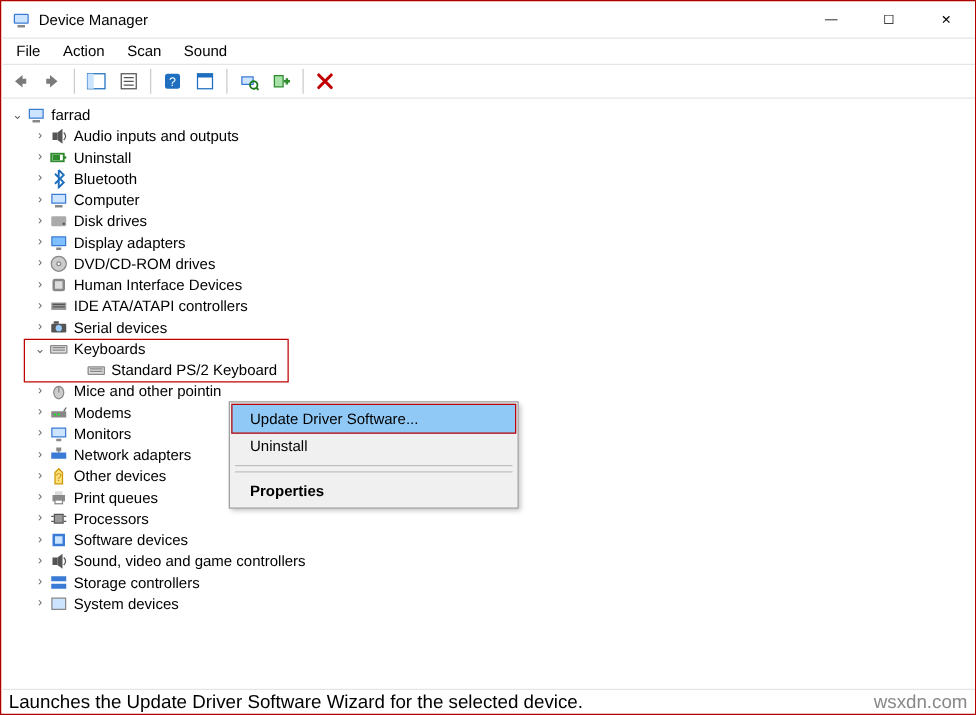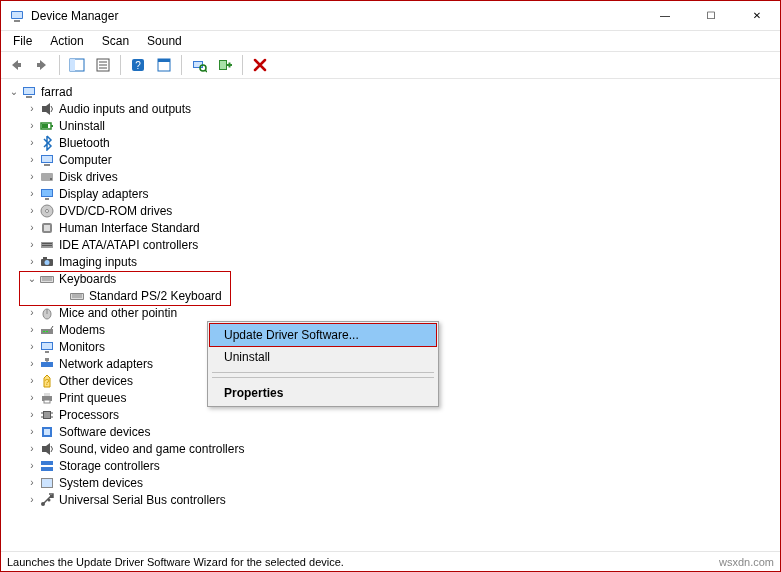--- a/index.html
+++ b/index.html
@@ -94,21 +94,21 @@
   .depth0 { padding-left: 0px; }
   .depth1 { padding-left: 18px; text-align: right; }
   .depth2 { padding-left: 48px; }
   .hlbox {
     position:absolute;
     border:1px solid #c00000;
     pointer-events:none;
   }
   .context-menu {
     position: absolute;
-    left: 206px;
+    left: 182px;
     top: 320px;
     width: 232px;
     background: #f0f0f0;
     border: 1px solid #a0a0a0;
     box-shadow: 2px 2px 4px rgba(0,0,0,0.25);
     padding: 2px;
   }
   .context-menu .mi {
     padding: 4px 14px;
     font-size: 12px;
@@ -121,21 +121,21 @@
   .context-menu .mi.sep {
     height:1px; padding:0; margin:4px 2px;
     background:#c0c0c0;
   }
   .context-menu .mi.bold { font-weight:bold; }
   .statusbar {
     height: 20px;
     border-top: 1px solid #e5e5e5;
     display:flex; align-items:center;
     padding: 0 6px;
-    font-size:11px;
+    font-size:15px;
     justify-content: space-between;
   }
   svg { display:block; }
 </style>
 </head>
 <body>
 
 <div class="window">
 
   <div class="titlebar">
@@ -312,21 +312,21 @@
         <span>DVD/CD-ROM drives</span>
       </div>
       <div class="node depth1">
         <span class="twisty closed"></span>
         <span class="nicon">
           <svg width="16" height="16" viewBox="0 0 16 16">
             <rect x="3" y="3" width="10" height="10" rx="2" fill="#888"></rect>
             <rect x="5" y="5" width="6" height="6" fill="#ddd"></rect>
           </svg>
         </span>
-        <span>Human Interface Standard</span>
+        <span>Human Interface Devices</span>
       </div>
       <div class="node depth1">
         <span class="twisty closed"></span>
         <span class="nicon">
           <svg width="16" height="16" viewBox="0 0 16 16">
             <rect x="2" y="5" width="12" height="6" fill="#9a9a9a"></rect>
             <rect x="3" y="6" width="10" height="1" fill="#555"></rect>
             <rect x="3" y="8" width="10" height="1" fill="#555"></rect>
           </svg>
         </span>
@@ -334,21 +334,21 @@
       </div>
       <div class="node depth1">
         <span class="twisty closed"></span>
         <span class="nicon">
           <svg width="16" height="16" viewBox="0 0 16 16">
             <rect x="2" y="5" width="12" height="7" rx="1" fill="#555"></rect>
             <circle cx="8" cy="8.5" r="2.5" fill="#9cf"></circle>
             <rect x="4" y="3" width="4" height="2" fill="#555"></rect>
           </svg>
         </span>
-        <span>Imaging inputs</span>
+        <span>Serial devices</span>
       </div>
       <div class="node depth1">
         <span class="twisty open"></span>
         <span class="nicon">
           <svg width="16" height="16" viewBox="0 0 16 16">
             <rect x="1" y="5" width="14" height="7" rx="1" fill="#888"></rect>
             <rect x="2" y="6" width="12" height="5" fill="#ddd"></rect>
             <line x1="3" y1="7" x2="13" y2="7" stroke="#888"></line>
             <line x1="3" y1="9" x2="13" y2="9" stroke="#888"></line>
           </svg>
@@ -480,33 +480,20 @@
       <div class="node depth1">
         <span class="twisty closed"></span>
         <span class="nicon">
           <svg width="16" height="16" viewBox="0 0 16 16">
             <rect x="2" y="3" width="12" height="10" fill="#888"></rect>
             <rect x="3" y="4" width="10" height="8" fill="#cde4ff"></rect>
           </svg>
         </span>
         <span>System devices</span>
       </div>
-      <div class="node depth1">
-        <span class="twisty closed"></span>
-        <span class="nicon">
-          <svg width="16" height="16" viewBox="0 0 16 16">
-            <circle cx="4" cy="12" r="2" fill="#555"></circle>
-            <line x1="4" y1="12" x2="12" y2="4" stroke="#555" stroke-width="1.5"></line>
-            <path d="M10 2 L14 2 L14 6" fill="none" stroke="#555" stroke-width="1.5"></path>
-            <circle cx="10" cy="8" r="1.5" fill="#555"></circle>
-            <rect x="11" y="3" width="3" height="3" fill="#555"></rect>
-          </svg>
-        </span>
-        <span>Universal Serial Bus controllers</span>
-      </div>
     </div>
 
   <div class="context-menu" id="ctx">
       <div class="mi hl">Update Driver Software...</div>
       <div class="mi">Uninstall</div>
       <div class="mi sep"></div>
       <div class="mi sep"></div>
       <div class="mi bold">Properties</div>
     </div>
 

